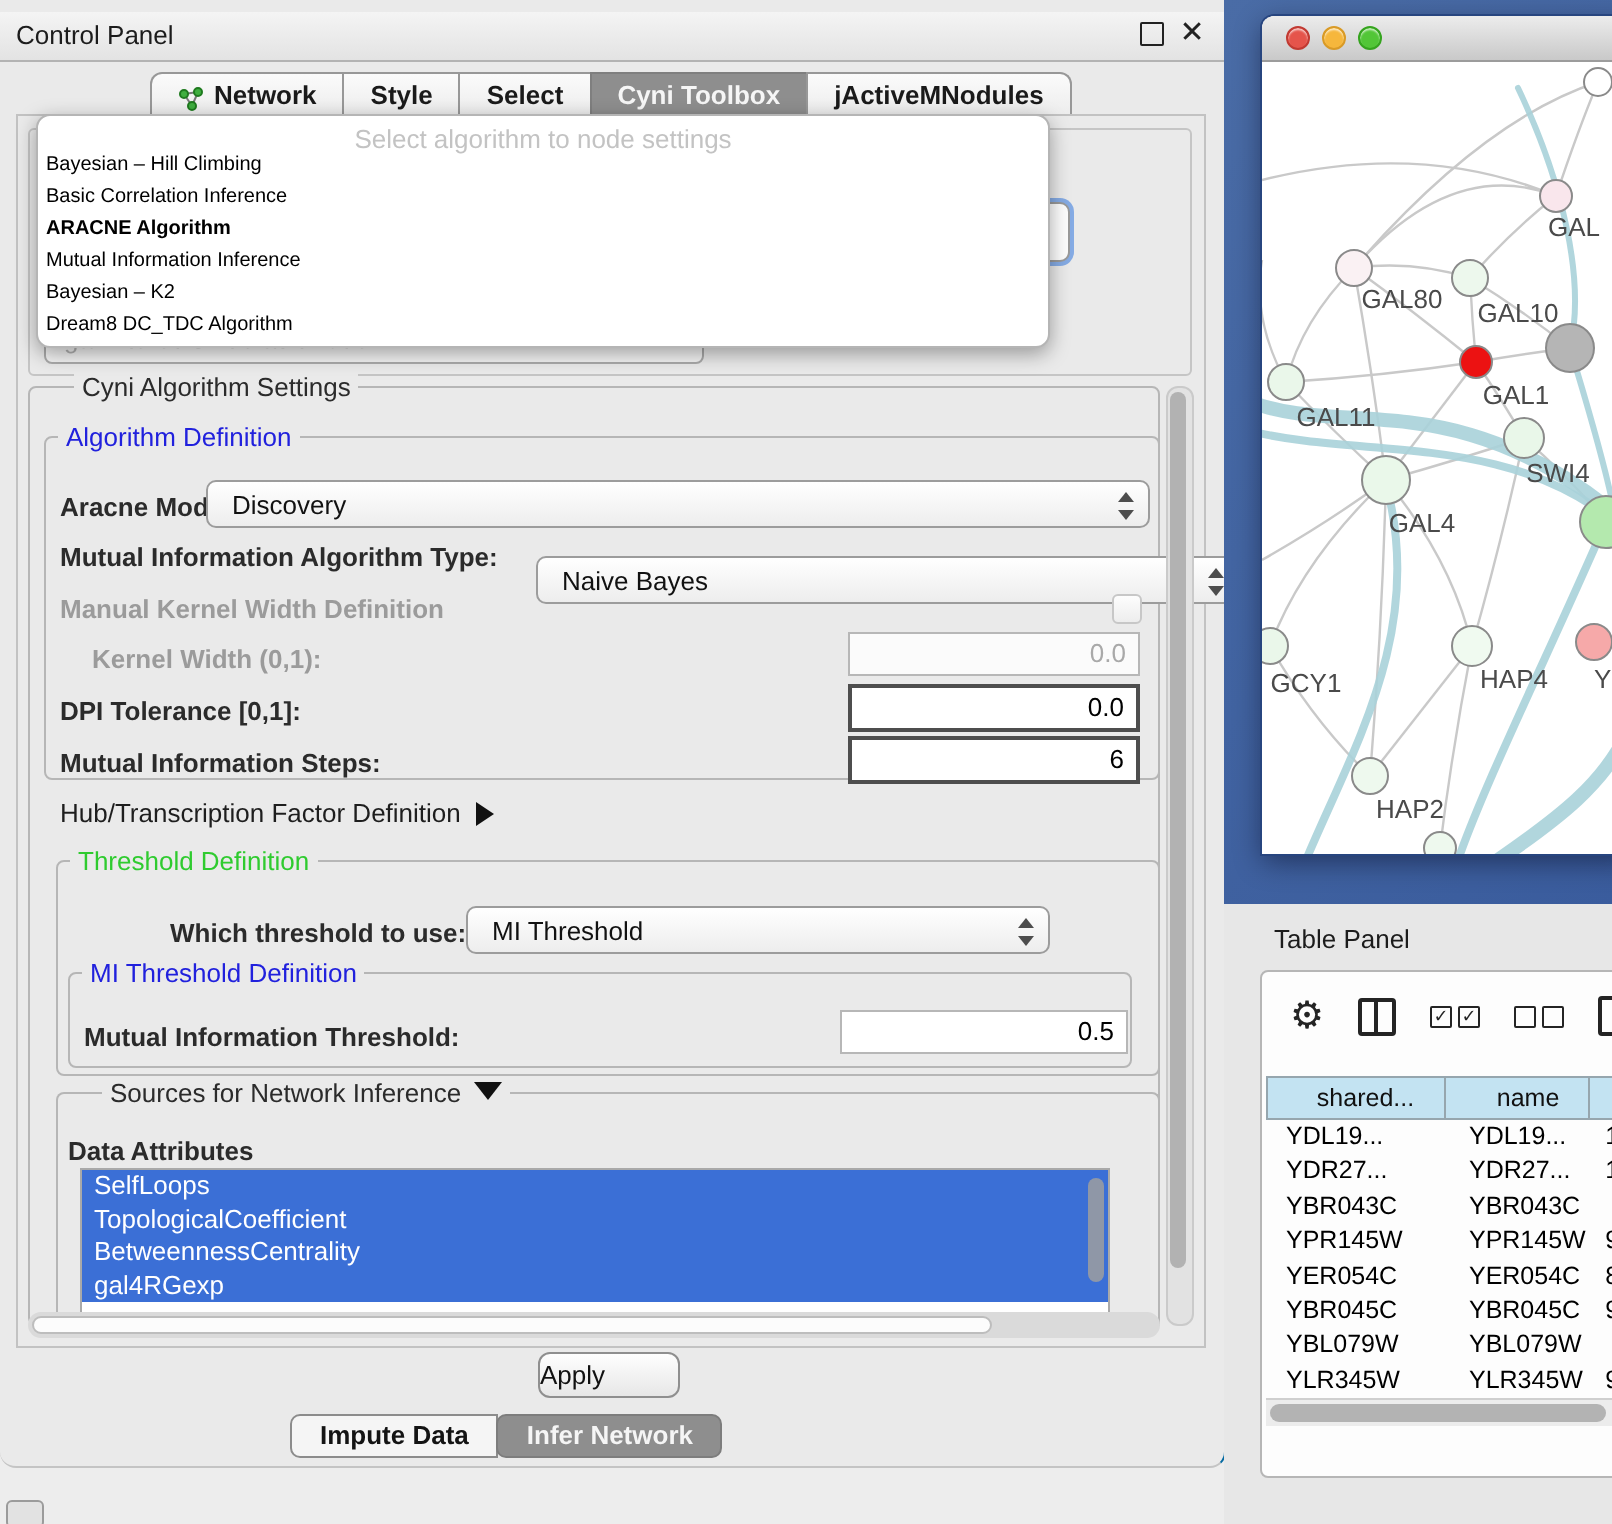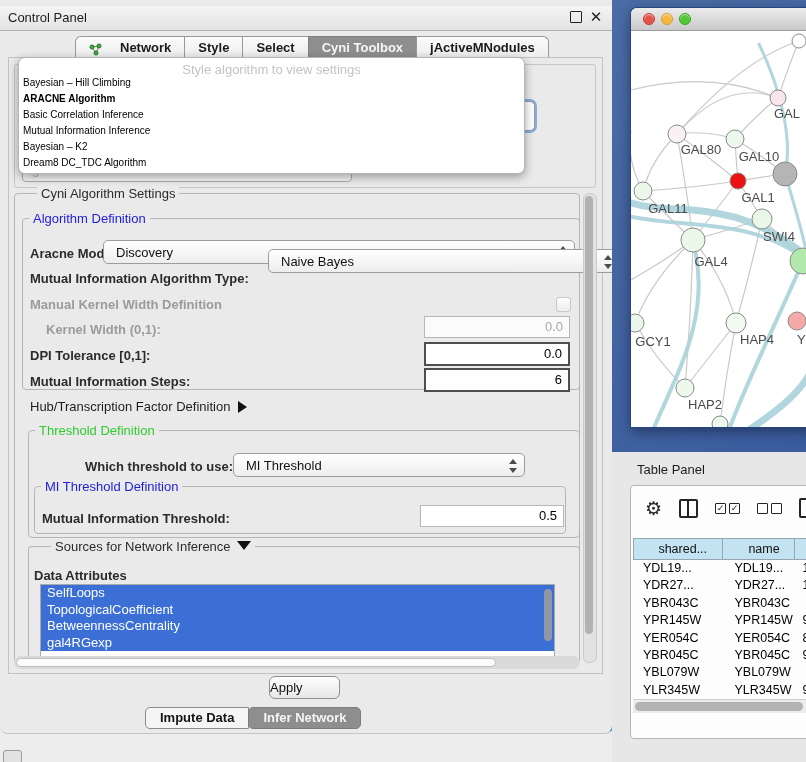--- a/index.html
+++ b/index.html
@@ -19,21 +19,21 @@
   #cp-title{left:8px;top:4px;font-size:13px;color:#1c1c1c;}
   .win-btn{top:3px;width:16px;height:16px;font-size:13px;color:#222;text-align:center;line-height:16px;cursor:default;}
   #cp-float{right:28px;}
   #cp-float .glyph{display:inline-block;width:10px;height:10px;border:1.6px solid #222;border-radius:1px;margin-top:2px;}
   #cp-close{right:8px;font-weight:bold;font-size:15px;}
 
   
   #top-tabs{left:75px;top:35px;height:23px;display:flex;align-items:flex-end;}
   .tab{height:21px;line-height:21px;padding:0 13px;background:linear-gradient(#fbfbfb,#ececec);
     border:1px solid #989898;border-bottom:none;margin-left:-1px;
-    font-size:13px;font-weight:bold;color:#1a1a1a;display:flex;align-items:center;gap:18px;}
+    font-size:13px;font-weight:bold;color:#1a1a1a;display:flex;align-items:center;gap:5px;}
   .tab:first-child{border-top-left-radius:6px;margin-left:0;}
   .tab:last-child{border-top-right-radius:6px;}
   .tab.sel{background:#8e8e8e;color:#f6f6f6;border-color:#7f7f7f;}
   .net-ico{display:inline-block;width:13px;height:13px;}
   #tabbar-baseline{left:8px;top:57px;width:593px;height:0;border-top:1px solid #bdbdbd;}
 
   
   #scrollpane{left:8px;top:57px;width:593px;height:615px;border:1px solid #c2c2c2;background:#eaeaea;}
 
   
@@ -178,25 +178,25 @@
     </div>
   <div id="tabbar-baseline" class="abs"></div>
 
   <div id="scrollpane" class="abs"></div>
 
   <div id="hidden-group" class="abs"></div>
   <div id="hidden-combo-top" class="abs"></div>
   <div id="hidden-combo-bottom" class="abs">gal-filtered sif default node</div>
 
   <div id="algo-popup" class="abs">
-    <div id="algo-placeholder" class="abs">Style algorithm to view settings</div>
+    <div id="algo-placeholder" class="abs">Select algorithm to node settings</div>
     <div id="algo-items" class="abs">
         <div class="pop-item">Bayesian – Hill Climbing</div>
+        <div class="pop-item">Basic Correlation Inference</div>
         <div class="pop-item bold">ARACNE Algorithm</div>
-        <div class="pop-item">Basic Correlation Inference</div>
         <div class="pop-item">Mutual Information Inference</div>
         <div class="pop-item">Bayesian – K2</div>
         <div class="pop-item">Dream8 DC_TDC Algorithm</div>
       </div>
   </div>
 
   <div id="grp-settings" class="abs groupbox">
     <span class="legend plain">Cyni Algorithm Settings</span>
   </div>
 
@@ -204,21 +204,21 @@
     <span class="legend blue">Algorithm Definition</span>
   </div>
 
   <div class="abs flabel" style="left:30px;top:246px;">Aracne Mode:</div>
   <div class="abs combo" style="left:103px;top:240px;width:472px;">
     <span>Discovery</span>
     <span class="spin"></span>
   </div>
 
   <div class="abs flabel" style="left:30px;top:271px;">Mutual Information Algorithm Type:</div>
-  <div class="abs combo" style="left:268px;top:249px;width:352px;">
+  <div class="abs combo" style="left:268px;top:278px;width:352px;">
     <span>Naive Bayes</span>
     <span class="spin"></span>
   </div>
 
   <div class="abs flabel dis" style="left:30px;top:297px;">Manual Kernel Width Definition</div>
   <div class="abs checkbox" style="left:556px;top:297px;"></div>
 
   <div class="abs flabel dis" style="left:46px;top:322px;">Kernel Width (0,1):</div>
   <div class="abs tfield dis" style="left:424px;top:316px;width:138px;">0.0</div>
 

